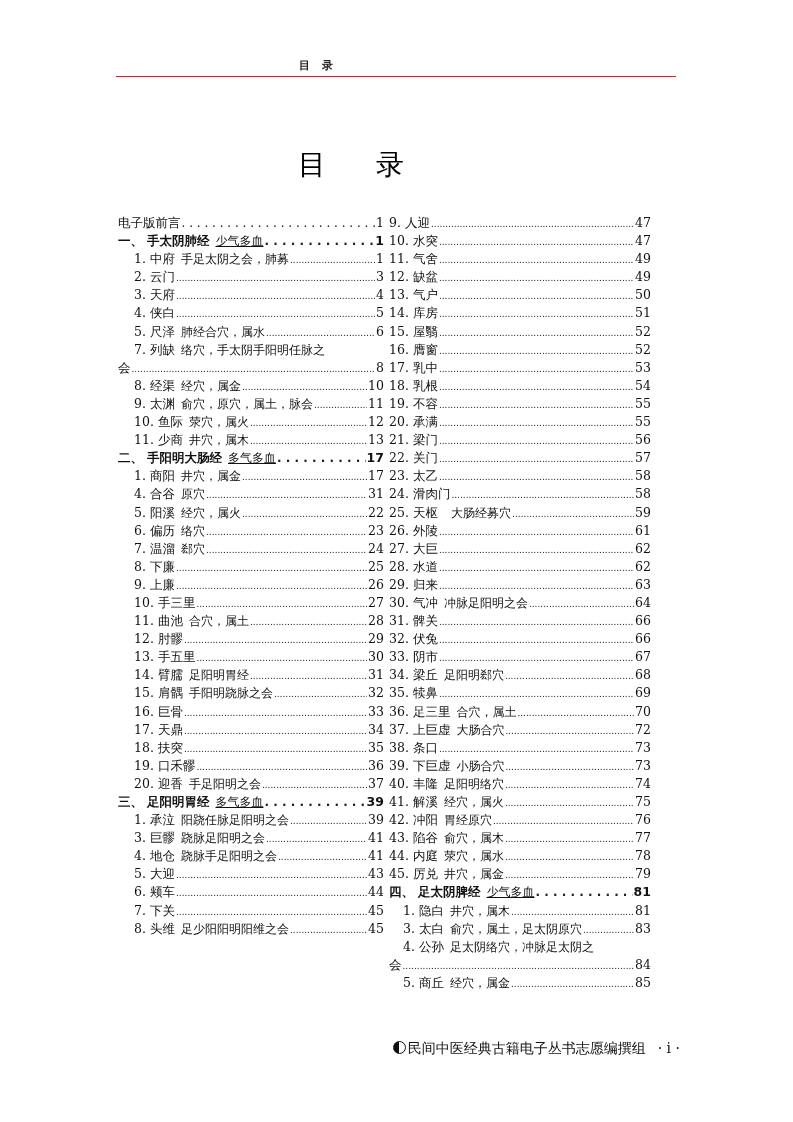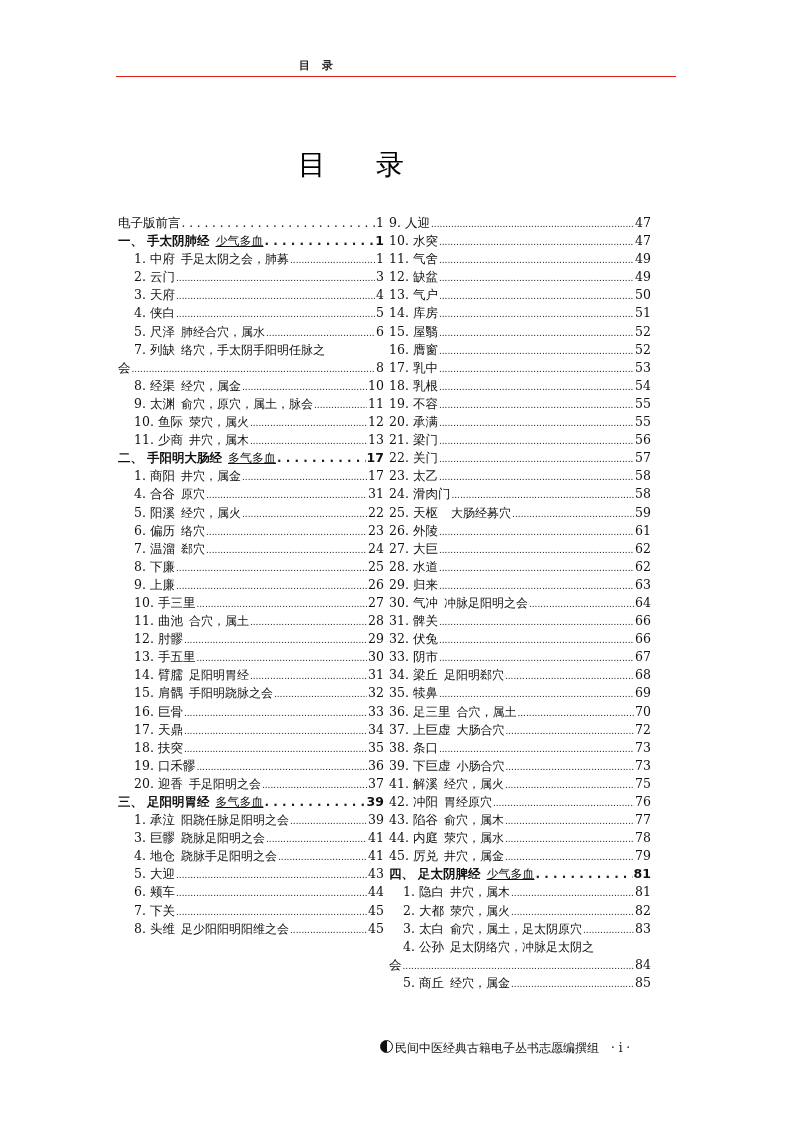--- a/index.html
+++ b/index.html
@@ -22,21 +22,21 @@
   .toc-row.preface .dots { font-size: 12px; letter-spacing: 0; }
   .toc-row.preface .dots::before { content: ". . . . . . . . . . . . . . . . . . . . . . . . . . . . . . . . . . . . . . . . . . . . . . . ."; }
   .toc-row.item .label { padding-left: 16px; }
   .col-right .toc-row.item .label { padding-left: 0; }
   .col-right .toc-row.item.sub .label { padding-left: 14px; }
   .toc-row .num { margin-right: 4px; }
   .toc-row .note { margin-left: 6px; font-size: 12px; font-family: Liberation Mono, monospace; }
   .toc-row.wrap-first .label { padding-left: 16px; text-align: right; }
   .col-right .toc-row.wrap-first .label { padding-left: 14px; }
   .toc-row.wrap-cont .label { padding-left: 0; }
-  .footer { position: absolute; top: 1040px; left: 380px; width: 300px; font-size: 12px; color: #111; }
+  .footer { position: absolute; top: 1040px; left: 380px; width: 300px; text-align: right; font-size: 14px; color: #111; }
   .footer .yinyang { display: inline-block; width: 11px; height: 11px; border-radius: 50%; border: 1px solid #111; background: linear-gradient(90deg, #111 50%, #fff 50%); vertical-align: -1px; margin-right: 2px; }
   .footer .pageno { margin-left: 12px; }
 </style>
 </head>
 <body>
 
 <div class="running-head">目 录</div>
 <div class="head-rule"></div>
 
 <div class="page-title">目录</div>
@@ -391,20 +391,25 @@
       <span class="label"><span class="num">38.</span><span>条口</span></span>
       <span class="dots"></span>
       <span class="page">73</span>
     </div>
     <div class="toc-row item">
       <span class="label"><span class="num">39.</span><span>下巨虚</span><span class="note">小肠合穴</span></span>
       <span class="dots"></span>
       <span class="page">73</span>
     </div>
     <div class="toc-row item">
+      <span class="label"><span class="num">40.</span><span>丰隆</span><span class="note">足阳明络穴</span></span>
+      <span class="dots"></span>
+      <span class="page">74</span>
+    </div>
+    <div class="toc-row item">
       <span class="label"><span class="num">41.</span><span>解溪</span><span class="note">经穴，属火</span></span>
       <span class="dots"></span>
       <span class="page">75</span>
     </div>
     <div class="toc-row item">
       <span class="label"><span class="num">42.</span><span>冲阳</span><span class="note">胃经原穴</span></span>
       <span class="dots"></span>
       <span class="page">76</span>
     </div>
     <div class="toc-row item">
@@ -424,25 +429,20 @@
     </div>
     <div class="toc-row section">
       <span class="label"><span class="num">四、</span><span>足太阴脾经</span><span class="note">少气多血</span></span>
       <span class="dots"></span>
       <span class="page">81</span>
     </div>
     <div class="toc-row item sub">
       <span class="label"><span class="num">1.</span><span>隐白</span><span class="note">井穴，属木</span></span>
       <span class="dots"></span>
       <span class="page">81</span>
-    </div>
-    <div class="toc-row item sub">
-      <span class="label"><span class="num">2.</span><span>大都</span><span class="note">荥穴，属火</span></span>
-      <span class="dots"></span>
-      <span class="page">82</span>
     </div>
     <div class="toc-row item sub">
       <span class="label"><span class="num">3.</span><span>太白</span><span class="note">俞穴，属土，足太阴原穴</span></span>
       <span class="dots"></span>
       <span class="page">83</span>
     </div>
     <div class="toc-row wrap-first">
       <span class="label"><span class="num">4.</span><span>公孙</span><span class="note">足太阴络穴，冲脉足太阴之</span></span>
     </div>
     <div class="toc-row wrap-cont">

